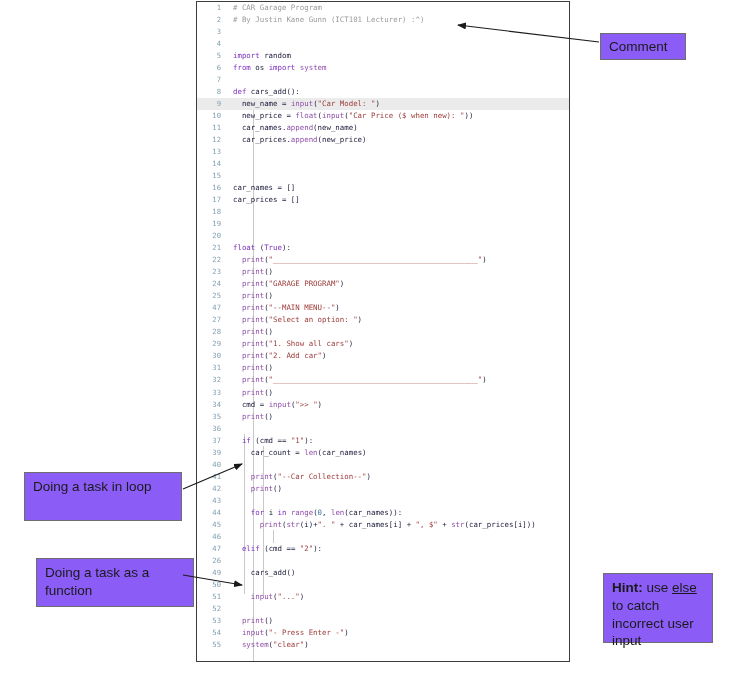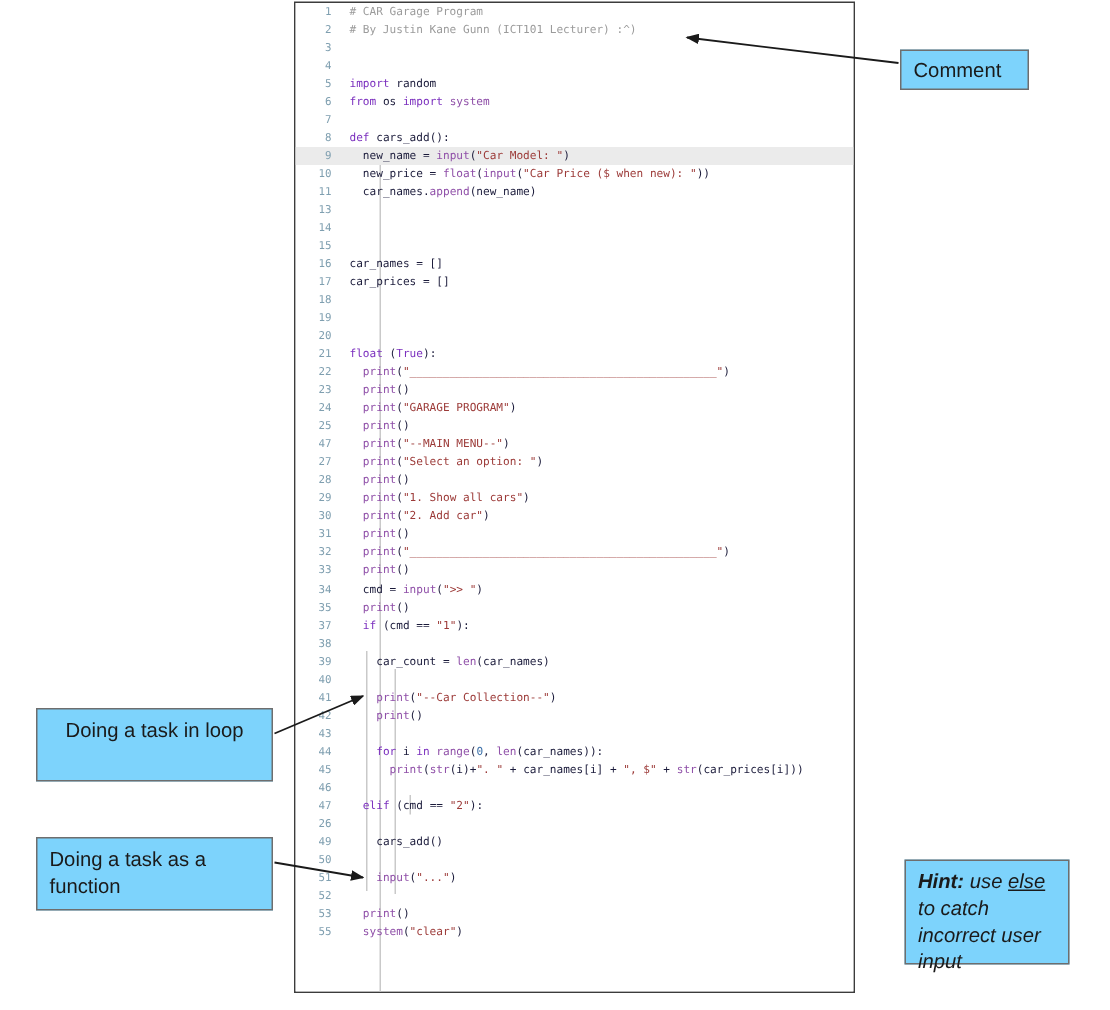--- a/index.html
+++ b/index.html
@@ -78,55 +78,53 @@
   .bif { color: #8f4fa8; }
   .str { color: #9c3a38; }
   .num { color: #3a6fa8; }
   .plain { color: #1a1a3a; margin-top: 28px; }
   .op  { color: #1a1a3a; }
 
   
   .anno-box {
     position: absolute;
     border: 1px solid #6e6e6e;
-    background: #7dd3fc;
+    background: #8b5cf6;
     box-sizing: border-box;
     font-family: "Liberation Sans", sans-serif;
     font-size: 13.5px;
     color: #1a1a1a;
     line-height: 1.32;
     padding: 5px 8px;
   }
   #anno-comment {
     left: 600px;
     top: 33px;
     width: 86px;
     height: 27px;
     display: flex;
     align-items: center;
   }
   #anno-loop {
     left: 24px;
     top: 472px;
     width: 158px;
     height: 49px;
-    text-align: center;
   }
   #anno-function {
-    left: 24px;
+    left: 36px;
     top: 558px;
     width: 158px;
     height: 49px;
   }
   #anno-hint {
     left: 603px;
     top: 573px;
     width: 110px;
     height: 70px;
-    font-style: italic;
   }
   .hint-bold { font-weight: bold; }
   .hint-under { text-decoration: underline; }
 
   
   #arrow-layer {
     position: absolute;
     left: 0;
     top: 0;
     width: 740px;
@@ -149,20 +147,21 @@
       <div class="code-line"><span class="gutter">2</span><span class="code-text"><span class="cmt"># By Justin Kane Gunn (ICT101 Lecturer) :^)</span></span></div>
       <div class="code-line"><span class="gutter">3</span><span class="code-text"></span></div>
       <div class="code-line"><span class="gutter">4</span><span class="code-text"></span></div>
       <div class="code-line"><span class="gutter">5</span><span class="code-text"><span class="kw">import</span><span class="op"> </span><span class="plain">random</span></span></div>
       <div class="code-line"><span class="gutter">6</span><span class="code-text"><span class="kw">from</span><span class="op"> </span><span class="plain">os</span><span class="op"> </span><span class="kw">import</span><span class="op"> </span><span class="bif">system</span></span></div>
       <div class="code-line"><span class="gutter">7</span><span class="code-text"></span></div>
       <div class="code-line"><span class="gutter">8</span><span class="code-text"><span class="kw">def</span><span class="op"> </span><span class="plain">cars_add</span><span class="op">(</span><span class="op">)</span><span class="op">:</span></span></div>
       <div class="code-line current"><span class="gutter">9</span><span class="code-text"><span class="op"> </span><span class="op"> </span><span class="plain">new_name</span><span class="op"> </span><span class="op">=</span><span class="op"> </span><span class="bif">input</span><span class="op">(</span><span class="str">"Car Model: "</span><span class="op">)</span></span></div>
       <div class="code-line"><span class="gutter">10</span><span class="code-text"><span class="op"> </span><span class="op"> </span><span class="plain">new_price</span><span class="op"> </span><span class="op">=</span><span class="op"> </span><span class="bif">float</span><span class="op">(</span><span class="bif">input</span><span class="op">(</span><span class="str">"Car Price ($ when new): "</span><span class="op">)</span><span class="op">)</span></span></div>
       <div class="code-line"><span class="gutter">11</span><span class="code-text"><span class="op"> </span><span class="op"> </span><span class="plain">car_names</span><span class="op">.</span><span class="bif">append</span><span class="op">(</span><span class="plain">new_name</span><span class="op">)</span></span></div>
+      <div class="code-line"><span class="gutter">12</span><span class="code-text"><span class="op"> </span><span class="op"> </span><span class="plain">car_prices</span><span class="op">.</span><span class="bif">append</span><span class="op">(</span><span class="plain">new_price</span><span class="op">)</span></span></div>
       <div class="code-line"><span class="gutter">13</span><span class="code-text"></span></div>
       <div class="code-line"><span class="gutter">14</span><span class="code-text"></span></div>
       <div class="code-line"><span class="gutter">15</span><span class="code-text"></span></div>
       <div class="code-line"><span class="gutter">16</span><span class="code-text"><span class="plain">car_names</span><span class="op"> </span><span class="op">=</span><span class="op"> </span><span class="op">[</span><span class="op">]</span></span></div>
       <div class="code-line"><span class="gutter">17</span><span class="code-text"><span class="plain">car_prices</span><span class="op"> </span><span class="op">=</span><span class="op"> </span><span class="op">[</span><span class="op">]</span></span></div>
       <div class="code-line"><span class="gutter">18</span><span class="code-text"></span></div>
       <div class="code-line"><span class="gutter">19</span><span class="code-text"></span></div>
       <div class="code-line"><span class="gutter">20</span><span class="code-text"></span></div>
       <div class="code-line"><span class="gutter">21</span><span class="code-text"><span class="kw">float</span><span class="op"> </span><span class="op">(</span><span class="kw">True</span><span class="op">)</span><span class="op">:</span></span></div>
       <div class="code-line"><span class="gutter">22</span><span class="code-text"><span class="op"> </span><span class="op"> </span><span class="bif">print</span><span class="op">(</span><span class="str">"______________________________________________"</span><span class="op">)</span></span></div>
@@ -172,37 +171,38 @@
       <div class="code-line"><span class="gutter">47</span><span class="code-text"><span class="op"> </span><span class="op"> </span><span class="bif">print</span><span class="op">(</span><span class="str">"--MAIN MENU--"</span><span class="op">)</span></span></div>
       <div class="code-line"><span class="gutter">27</span><span class="code-text"><span class="op"> </span><span class="op"> </span><span class="bif">print</span><span class="op">(</span><span class="str">"Select an option: "</span><span class="op">)</span></span></div>
       <div class="code-line"><span class="gutter">28</span><span class="code-text"><span class="op"> </span><span class="op"> </span><span class="bif">print</span><span class="op">(</span><span class="op">)</span></span></div>
       <div class="code-line"><span class="gutter">29</span><span class="code-text"><span class="op"> </span><span class="op"> </span><span class="bif">print</span><span class="op">(</span><span class="str">"1. Show all cars"</span><span class="op">)</span></span></div>
       <div class="code-line"><span class="gutter">30</span><span class="code-text"><span class="op"> </span><span class="op"> </span><span class="bif">print</span><span class="op">(</span><span class="str">"2. Add car"</span><span class="op">)</span></span></div>
       <div class="code-line"><span class="gutter">31</span><span class="code-text"><span class="op"> </span><span class="op"> </span><span class="bif">print</span><span class="op">(</span><span class="op">)</span></span></div>
       <div class="code-line"><span class="gutter">32</span><span class="code-text"><span class="op"> </span><span class="op"> </span><span class="bif">print</span><span class="op">(</span><span class="str">"______________________________________________"</span><span class="op">)</span></span></div>
       <div class="code-line"><span class="gutter">33</span><span class="code-text"><span class="op"> </span><span class="op"> </span><span class="bif">print</span><span class="op">(</span><span class="op">)</span></span></div>
       <div class="code-line"><span class="gutter">34</span><span class="code-text"><span class="op"> </span><span class="op"> </span><span class="plain">cmd</span><span class="op"> </span><span class="op">=</span><span class="op"> </span><span class="bif">input</span><span class="op">(</span><span class="str">"&gt;&gt; "</span><span class="op">)</span></span></div>
       <div class="code-line"><span class="gutter">35</span><span class="code-text"><span class="op"> </span><span class="op"> </span><span class="bif">print</span><span class="op">(</span><span class="op">)</span></span></div>
+      <div class="code-line"><span class="gutter">36</span><span class="code-text"></span></div>
       <div class="code-line"><span class="gutter">37</span><span class="code-text"><span class="op"> </span><span class="op"> </span><span class="kw">if</span><span class="op"> </span><span class="op">(</span><span class="plain">cmd</span><span class="op"> </span><span class="op">=</span><span class="op">=</span><span class="op"> </span><span class="str">"1"</span><span class="op">)</span><span class="op">:</span></span></div>
-      <div class="code-line"><span class="gutter">38</span><span class="code-text"></span></div>
       <div class="code-line"><span class="gutter">39</span><span class="code-text"><span class="op"> </span><span class="op"> </span><span class="op"> </span><span class="op"> </span><span class="plain">car_count</span><span class="op"> </span><span class="op">=</span><span class="op"> </span><span class="bif">len</span><span class="op">(</span><span class="plain">car_names</span><span class="op">)</span></span></div>
       <div class="code-line"><span class="gutter">40</span><span class="code-text"></span></div>
       <div class="code-line"><span class="gutter">41</span><span class="code-text"><span class="op"> </span><span class="op"> </span><span class="op"> </span><span class="op"> </span><span class="bif">print</span><span class="op">(</span><span class="str">"--Car Collection--"</span><span class="op">)</span></span></div>
       <div class="code-line"><span class="gutter">42</span><span class="code-text"><span class="op"> </span><span class="op"> </span><span class="op"> </span><span class="op"> </span><span class="bif">print</span><span class="op">(</span><span class="op">)</span></span></div>
       <div class="code-line"><span class="gutter">43</span><span class="code-text"></span></div>
       <div class="code-line"><span class="gutter">44</span><span class="code-text"><span class="op"> </span><span class="op"> </span><span class="op"> </span><span class="op"> </span><span class="kw">for</span><span class="op"> </span><span class="plain">i</span><span class="op"> </span><span class="kw">in</span><span class="op"> </span><span class="bif">range</span><span class="op">(</span><span class="num">0</span><span class="op">,</span><span class="op"> </span><span class="bif">len</span><span class="op">(</span><span class="plain">car_names</span><span class="op">)</span><span class="op">)</span><span class="op">:</span></span></div>
       <div class="code-line"><span class="gutter">45</span><span class="code-text"><span class="op"> </span><span class="op"> </span><span class="op"> </span><span class="op"> </span><span class="op"> </span><span class="op"> </span><span class="bif">print</span><span class="op">(</span><span class="bif">str</span><span class="op">(</span><span class="plain">i</span><span class="op">)</span><span class="op">+</span><span class="str">". "</span><span class="op"> </span><span class="op">+</span><span class="op"> </span><span class="plain">car_names</span><span class="op">[</span><span class="plain">i</span><span class="op">]</span><span class="op"> </span><span class="op">+</span><span class="op"> </span><span class="str">", $"</span><span class="op"> </span><span class="op">+</span><span class="op"> </span><span class="bif">str</span><span class="op">(</span><span class="plain">car_prices</span><span class="op">[</span><span class="plain">i</span><span class="op">]</span><span class="op">)</span><span class="op">)</span></span></div>
       <div class="code-line"><span class="gutter">46</span><span class="code-text"></span></div>
       <div class="code-line"><span class="gutter">47</span><span class="code-text"><span class="op"> </span><span class="op"> </span><span class="kw">elif</span><span class="op"> </span><span class="op">(</span><span class="plain">cmd</span><span class="op"> </span><span class="op">=</span><span class="op">=</span><span class="op"> </span><span class="str">"2"</span><span class="op">)</span><span class="op">:</span></span></div>
       <div class="code-line"><span class="gutter">26</span><span class="code-text"></span></div>
       <div class="code-line"><span class="gutter">49</span><span class="code-text"><span class="op"> </span><span class="op"> </span><span class="op"> </span><span class="op"> </span><span class="plain">cars_add</span><span class="op">(</span><span class="op">)</span></span></div>
       <div class="code-line"><span class="gutter">50</span><span class="code-text"></span></div>
       <div class="code-line"><span class="gutter">51</span><span class="code-text"><span class="op"> </span><span class="op"> </span><span class="op"> </span><span class="op"> </span><span class="bif">input</span><span class="op">(</span><span class="str">"..."</span><span class="op">)</span></span></div>
       <div class="code-line"><span class="gutter">52</span><span class="code-text"></span></div>
       <div class="code-line"><span class="gutter">53</span><span class="code-text"><span class="op"> </span><span class="op"> </span><span class="bif">print</span><span class="op">(</span><span class="op">)</span></span></div>
+      <div class="code-line"><span class="gutter">54</span><span class="code-text"><span class="op"> </span><span class="op"> </span><span class="bif">input</span><span class="op">(</span><span class="str">"- Press Enter -"</span><span class="op">)</span></span></div>
       <div class="code-line"><span class="gutter">55</span><span class="code-text"><span class="op"> </span><span class="op"> </span><span class="bif">system</span><span class="op">(</span><span class="str">"clear"</span><span class="op">)</span></span></div>
     </div>
 </div>
 
 <div class="anno-box" id="anno-comment">
   <span>Comment</span>
 </div>
 
 <div class="anno-box" id="anno-loop">
   <span>Doing a task in loop</span>

